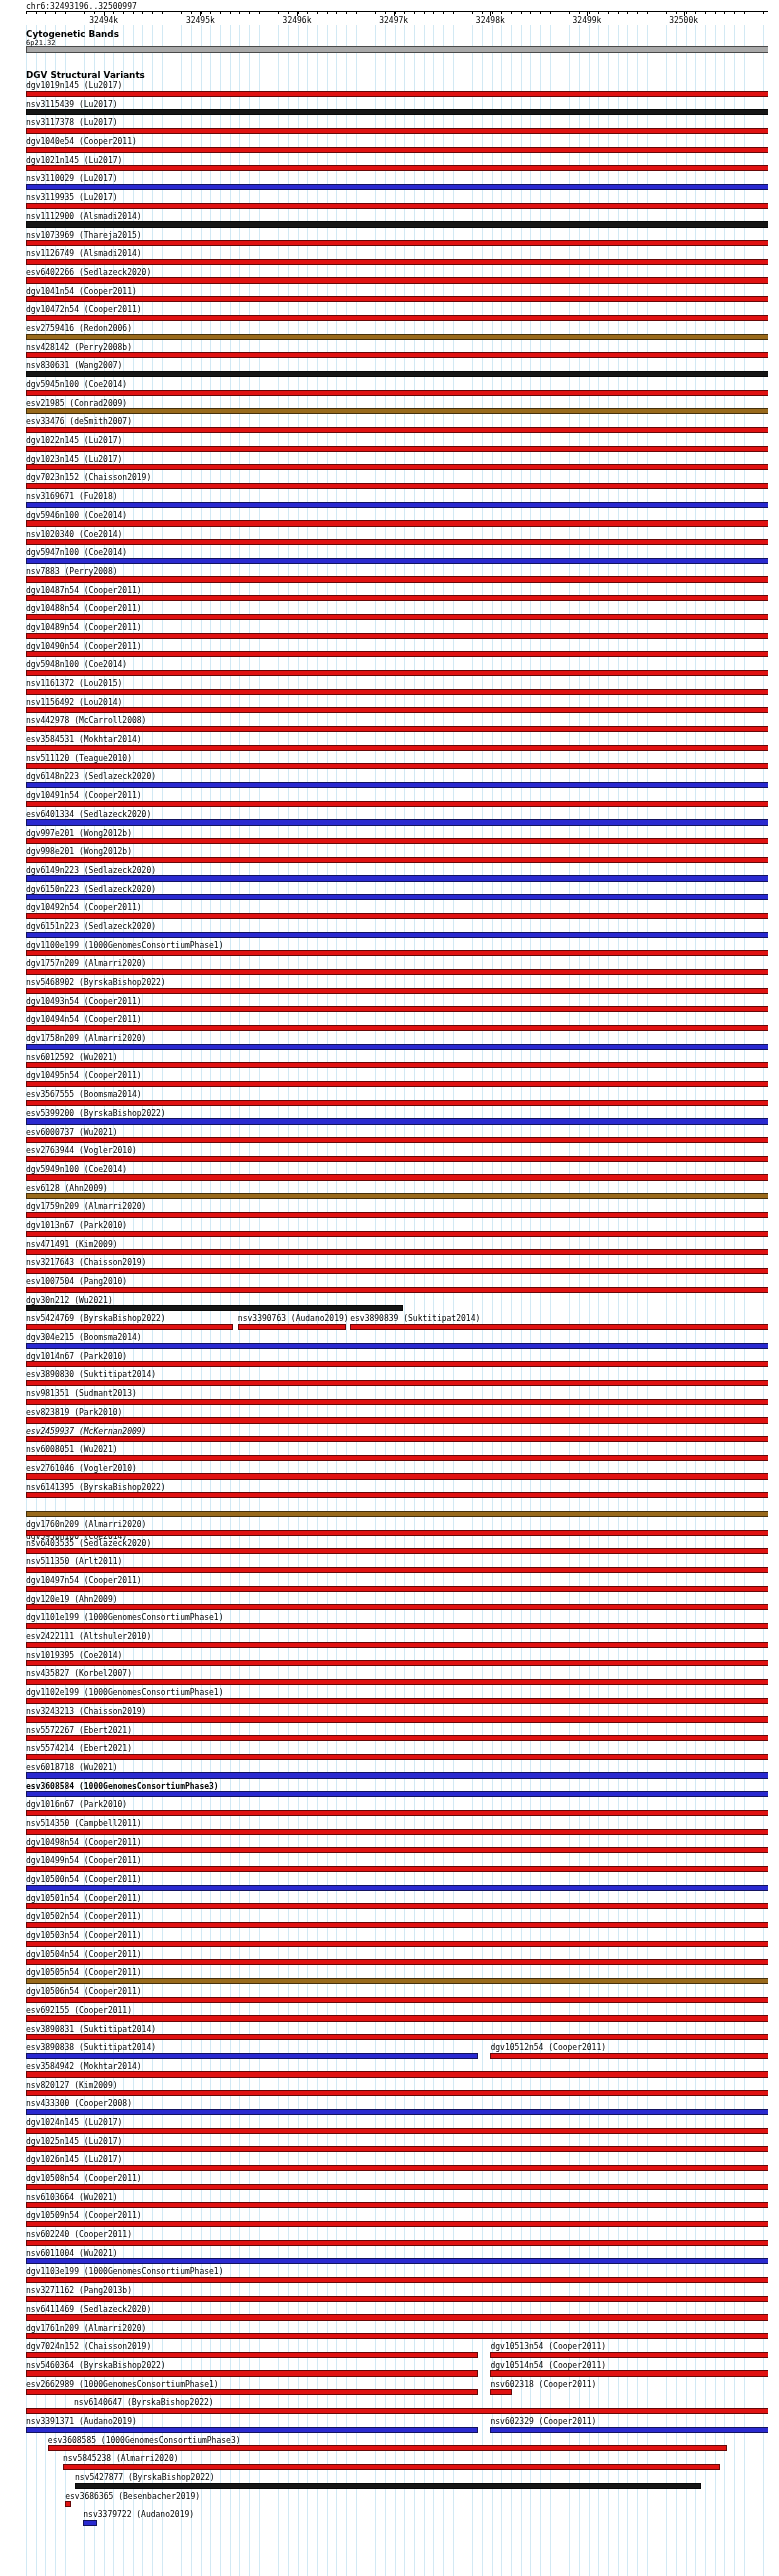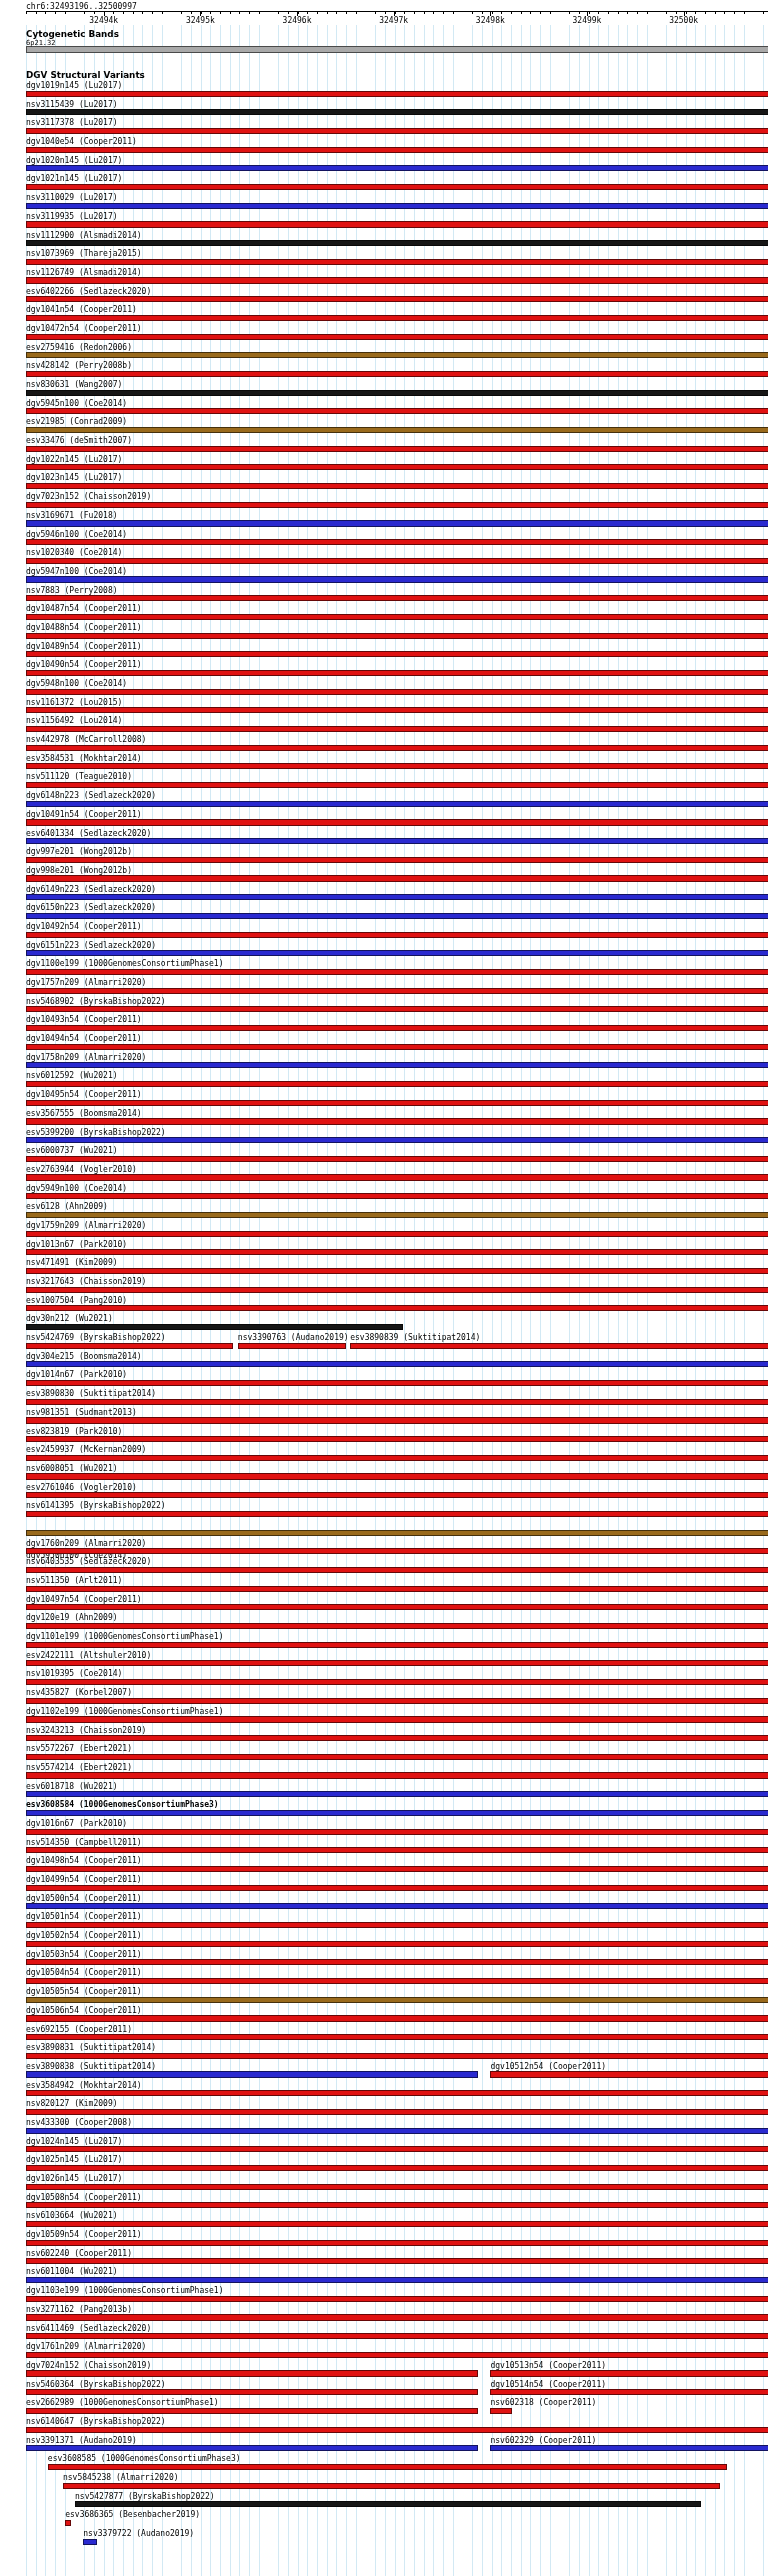--- a/index.html
+++ b/index.html
@@ -79,24 +79,20 @@
       </div>
       <div class="vrow">
         <span class="vlabel" style="left: 0%;">nsv3117378 (Lu2017)</span>
         <div class="vbar" style="left: 0%; width: 100%; background: rgb(224, 18, 18);"></div>
       </div>
       <div class="vrow">
         <span class="vlabel" style="left: 0%;">dgv1040e54 (Cooper2011)</span>
         <div class="vbar" style="left: 0%; width: 100%; background: rgb(224, 18, 18);"></div>
       </div>
       <div class="vrow">
-        <span class="vlabel" style="left: 0%;">dgv1020n145 (Lu2017)</span>
-        <div class="vbar" style="left: 0%; width: 100%; background: rgb(42, 42, 208);"></div>
-      </div>
-      <div class="vrow">
         <span class="vlabel" style="left: 0%;">dgv1021n145 (Lu2017)</span>
         <div class="vbar" style="left: 0%; width: 100%; background: rgb(224, 18, 18);"></div>
       </div>
       <div class="vrow">
         <span class="vlabel" style="left: 0%;">nsv3110029 (Lu2017)</span>
         <div class="vbar" style="left: 0%; width: 100%; background: rgb(42, 42, 208);"></div>
       </div>
       <div class="vrow">
         <span class="vlabel" style="left: 0%;">nsv3119935 (Lu2017)</span>
         <div class="vbar" style="left: 0%; width: 100%; background: rgb(224, 18, 18);"></div>
@@ -359,21 +355,21 @@
       </div>
       <div class="vrow">
         <span class="vlabel" style="left: 0%;">nsv981351 (Sudmant2013)</span>
         <div class="vbar" style="left: 0%; width: 100%; background: rgb(224, 18, 18);"></div>
       </div>
       <div class="vrow">
         <span class="vlabel" style="left: 0%;">esv823819 (Park2010)</span>
         <div class="vbar" style="left: 0%; width: 100%; background: rgb(224, 18, 18);"></div>
       </div>
       <div class="vrow">
-        <span class="vlabel" style="left: 0%;">esv2459937 (McKernan2009)</span>
+        <span class="vlabel" style="left: 0%; font-style: italic;">esv2459937 (McKernan2009)</span>
         <div class="vbar" style="left: 0%; width: 100%; background: rgb(224, 18, 18);"></div>
       </div>
       <div class="vrow">
         <span class="vlabel" style="left: 0%;">nsv6008051 (Wu2021)</span>
         <div class="vbar" style="left: 0%; width: 100%; background: rgb(224, 18, 18);"></div>
       </div>
       <div class="vrow">
         <span class="vlabel" style="left: 0%;">esv2761046 (Vogler2010)</span>
         <div class="vbar" style="left: 0%; width: 100%; background: rgb(224, 18, 18);"></div>
       </div>
@@ -575,21 +571,21 @@
         <span class="vlabel" style="left: 61.6%;">dgv10514n54 (Cooper2011)</span>
         <div class="vbar" style="left: 61.6%; width: 38.4%; background: rgb(224, 18, 18);"></div>
       </div>
       <div class="vrow">
         <span class="vlabel" style="left: 0%;">esv2662989 (1000GenomesConsortiumPhase1)</span>
         <div class="vbar" style="left: 0%; width: 60%; background: rgb(224, 18, 18);"></div>
         <span class="vlabel" style="left: 61.6%;">nsv602318 (Cooper2011)</span>
         <div class="vbar" style="left: 61.6%; width: 2.9%; background: rgb(224, 18, 18);"></div>
       </div>
       <div class="vrow">
-        <span class="vlabel" style="left: 0%;">nsv6140647 (ByrskaBishop2022)</span>
+        <span class="vlabel" style="left: 0%; padding-left: 48px;">nsv6140647 (ByrskaBishop2022)</span>
         <div class="vbar" style="left: 0%; width: 100%; background: rgb(224, 18, 18);"></div>
       </div>
       <div class="vrow">
         <span class="vlabel" style="left: 0%;">nsv3391371 (Audano2019)</span>
         <div class="vbar" style="left: 0%; width: 60%; background: rgb(42, 42, 208);"></div>
         <span class="vlabel" style="left: 61.6%;">nsv602329 (Cooper2011)</span>
         <div class="vbar" style="left: 61.6%; width: 38.4%; background: rgb(42, 42, 208);"></div>
       </div>
       <div class="vrow">
         <span class="vlabel" style="left: 2.9%;">esv3608585 (1000GenomesConsortiumPhase3)</span>

